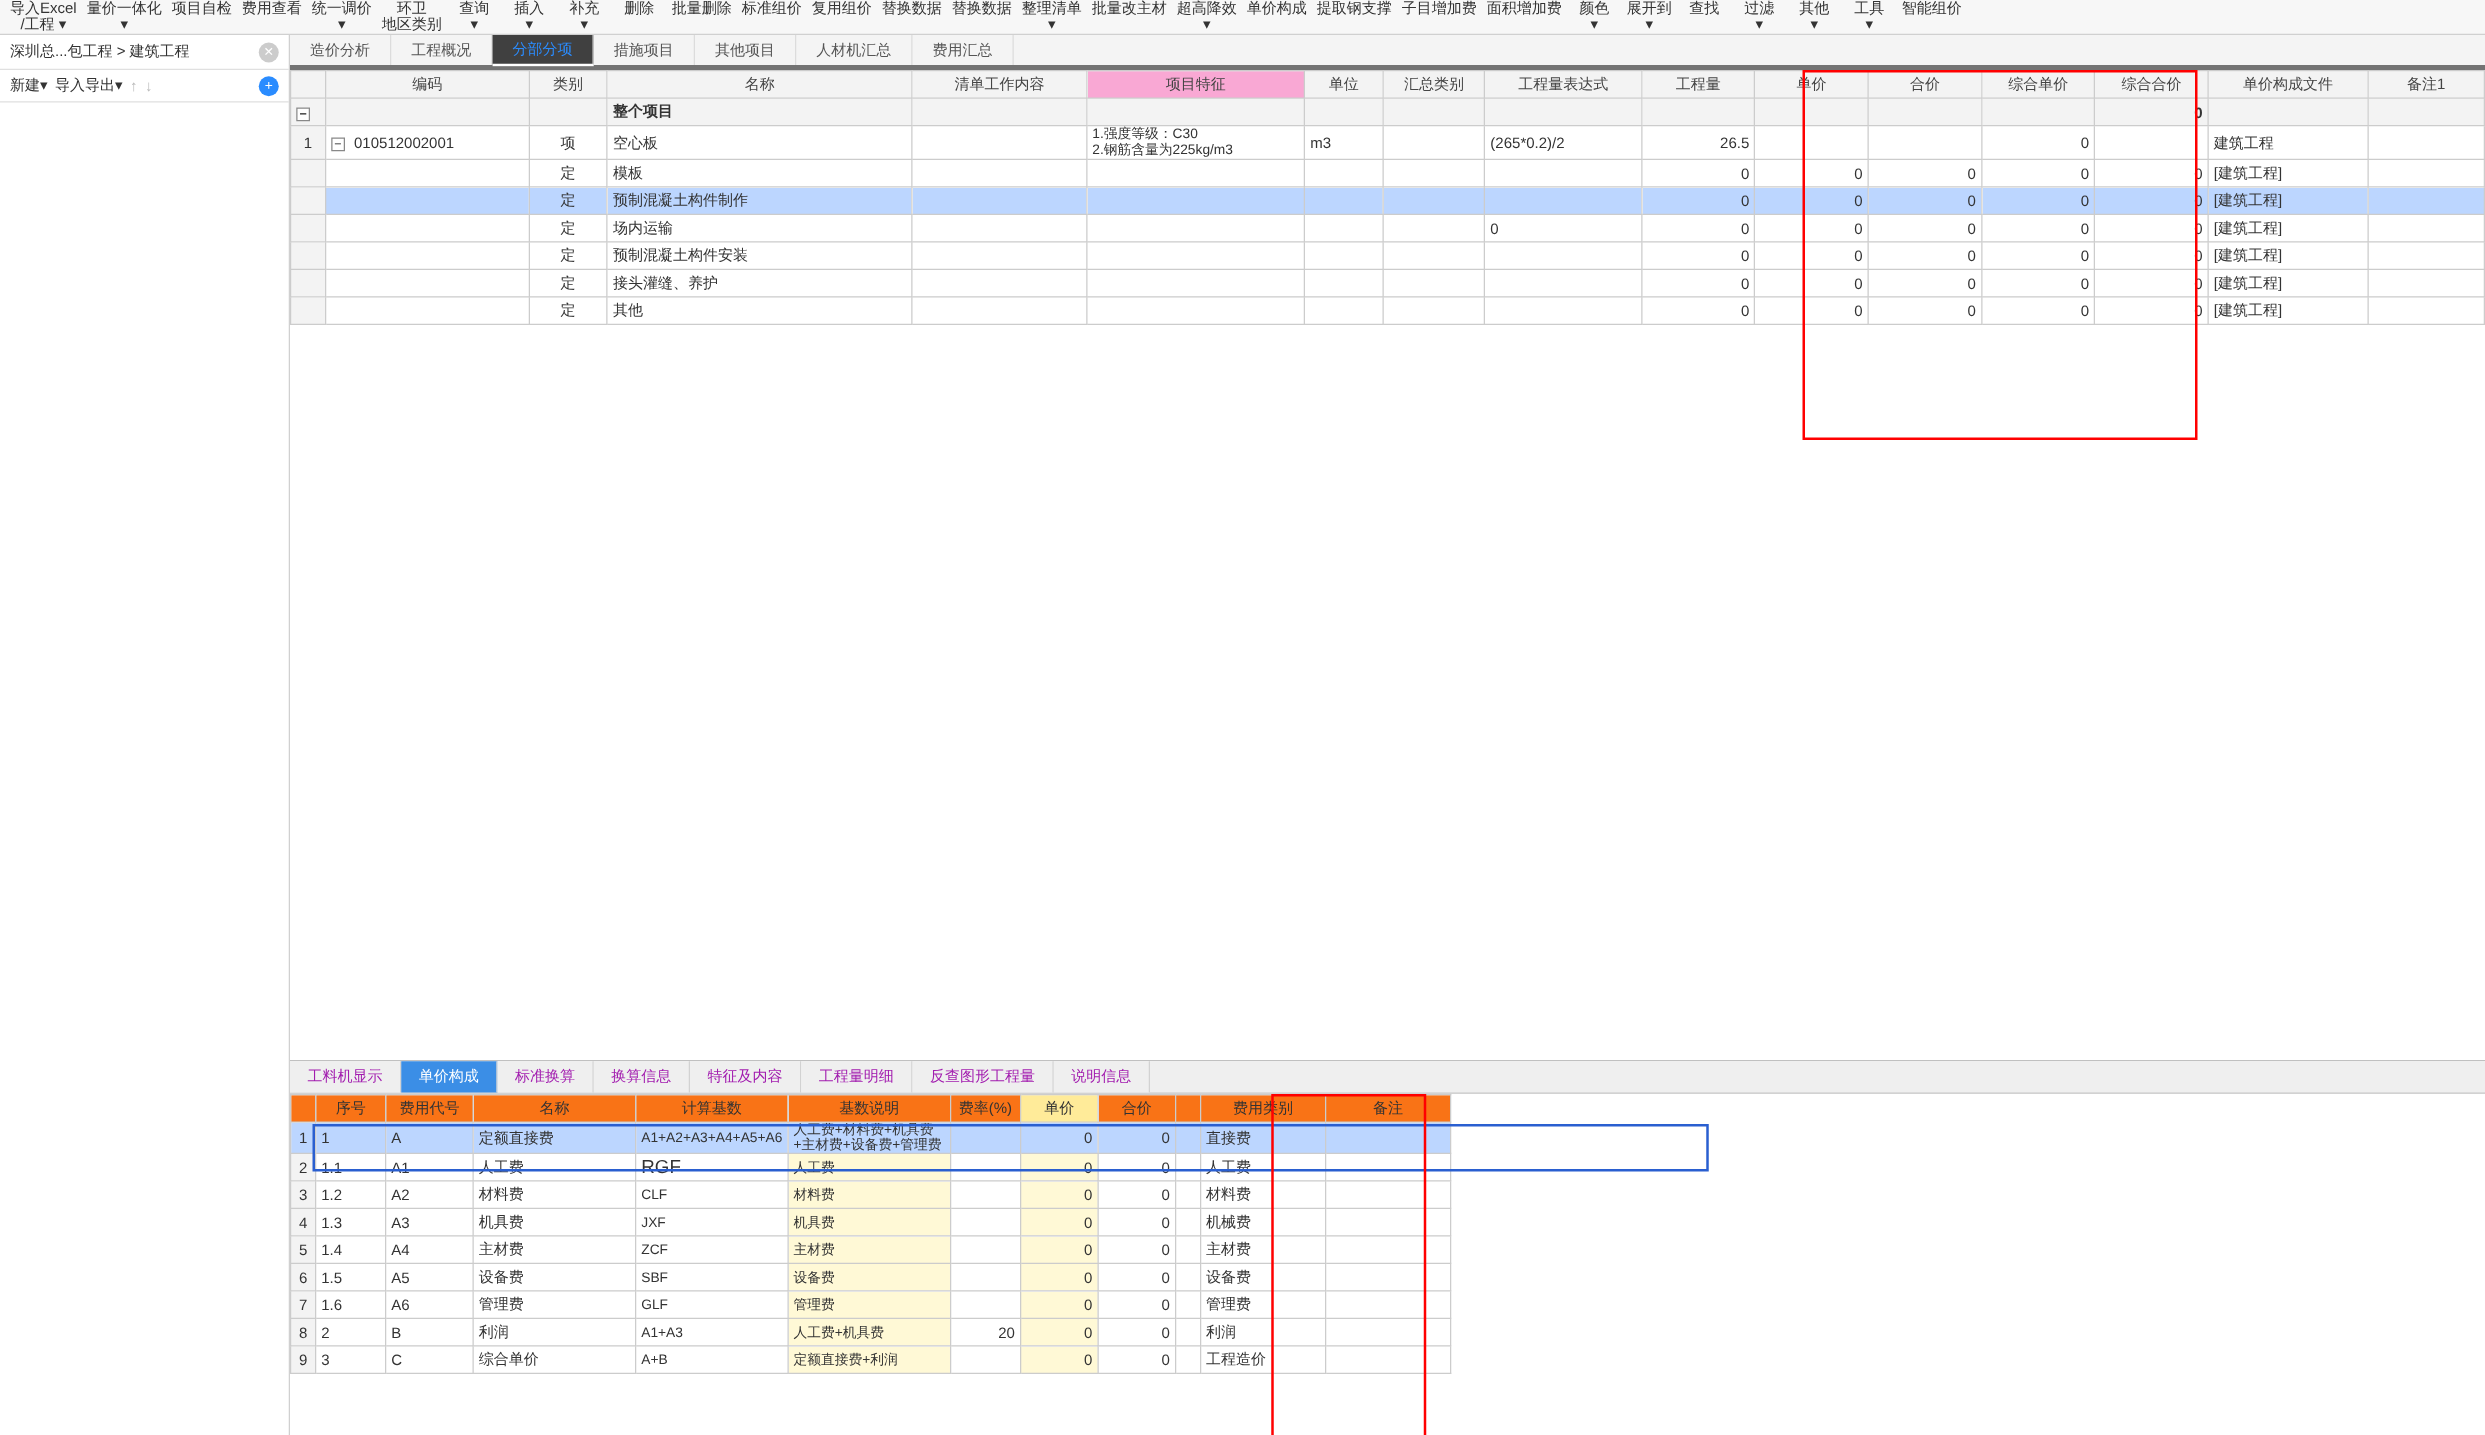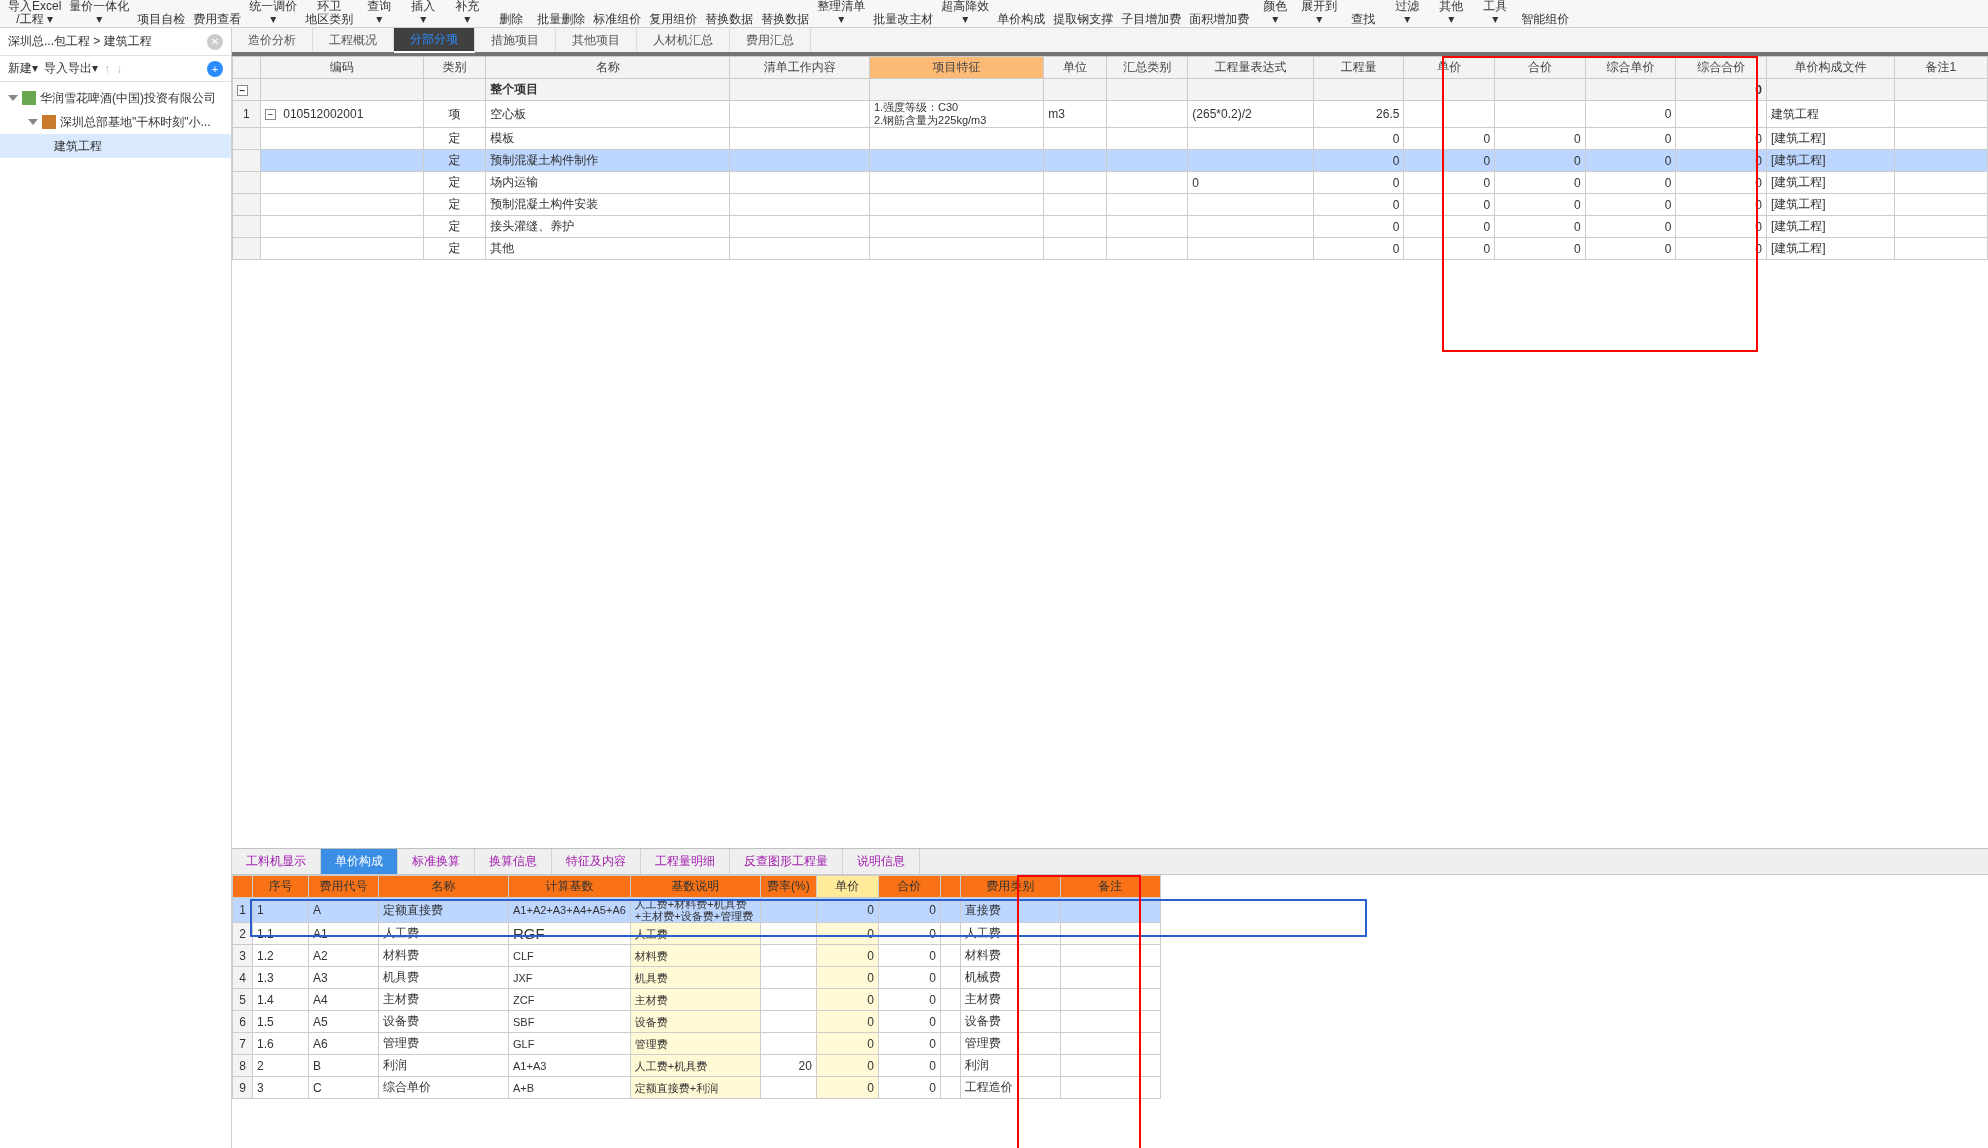--- a/index.html
+++ b/index.html
@@ -1,19 +1,19 @@
 <!DOCTYPE html>
 <html><head>
 <meta charset="utf-8">
 <style>
 *{box-sizing:border-box;margin:0;padding:0;font-family:"Microsoft YaHei",SimSun,Arial,sans-serif;font-size:12px;color:#333}
 body{background:#fff;overflow:hidden}
 .app{width:1988px;height:1148px;display:flex;flex-direction:column}
 .toolbar{height:28px;display:flex;align-items:flex-start;gap:0;padding:0 4px;border-bottom:1px solid #d0d0d0;background:#f7f7f7}
-.tbtn{display:flex;flex-direction:column;align-items:center;justify-content:flex-end;min-width:44px;height:26px;padding:0 4px;font-size:11px;color:#555;cursor:pointer;white-space:nowrap;line-height:1.1;text-align:center}
+.tbtn{display:flex;flex-direction:column;align-items:center;justify-content:space-between;min-width:44px;height:26px;padding:0 4px;font-size:11px;color:#555;cursor:pointer;white-space:nowrap;line-height:1.1;text-align:center}
 .tbtn.disabled{color:#bbb}
 .main{flex:1;display:flex;min-height:0}
 .sidebar{width:232px;border-right:1px solid #d0d0d0;display:flex;flex-direction:column;background:#fff}
 .crumbbar{height:28px;display:flex;align-items:center;padding:0 8px;border-bottom:1px solid #e0e0e0}
 .crumbbar .close{margin-left:auto;width:16px;height:16px;border-radius:8px;background:#ccc;color:#fff;display:flex;align-items:center;justify-content:center;font-size:10px;cursor:pointer}
 .newbar{height:26px;display:flex;align-items:center;gap:6px;padding:0 8px;border-bottom:1px solid #e0e0e0}
 .newbar .dot{margin-left:auto;width:16px;height:16px;border-radius:8px;background:#2a8cff;color:#fff;display:flex;align-items:center;justify-content:center;font-size:11px;cursor:pointer}
 .newbar .arrow{color:#bbb;font-size:12px}
 .tree{padding:4px 0}
 .tree .node{display:flex;align-items:center;height:24px;padding:0 6px;cursor:pointer}
@@ -25,21 +25,21 @@
 .tico.house{background:#c97a2b}
 .tri{display:inline-block;width:0;height:0;border-left:5px solid transparent;border-right:5px solid transparent;border-top:6px solid #888;margin-right:4px}
 .content{flex:1;display:flex;flex-direction:column;min-width:0}
 .tabs{height:28px;display:flex;align-items:stretch;border-bottom:4px solid #737373;background:#f4f4f4}
 .tab{padding:0 16px;display:flex;align-items:center;border-right:1px solid #dcdcdc;cursor:pointer;color:#555}
 .tab.active{background:#404040;color:#2a8cff;font-weight:400;border-bottom:2px solid #fff;margin-bottom:-1px}
 .grid-wrap{flex:1;overflow:auto;position:relative}
 table.grid{border-collapse:collapse;width:100%;table-layout:fixed}
 table.grid th,table.grid td{border:1px solid #ccc;height:22px;padding:0 4px;overflow:hidden;white-space:nowrap;text-overflow:ellipsis;background:#fff}
 table.grid th{background:#f3f3f3;font-weight:normal;color:#444;text-align:center}
-table.grid th.hl{background:#fdba74}
+table.grid th.hl{background:#f9a8d4}
 table.grid td.num{text-align:right}
 table.grid td.cen{text-align:center}
 table.grid tr.rowhead td{background:#f3f3f3;font-weight:bold}
 table.grid tr.sel td{background:#bcd6ff}
 table.grid tr.data td:first-child{background:#f3f3f3;text-align:center}
 td.featcell{white-space:normal;line-height:1.2;font-size:11px;padding:2px 4px}
 .expander{display:inline-block;width:11px;height:11px;border:1px solid #888;text-align:center;line-height:9px;font-size:10px;margin-right:4px;cursor:pointer;background:#fff}
 .hl-rect1{position:absolute;border:2px solid #ff0000;pointer-events:none;top:0;left:1210px;width:316px;height:296px}
 .bottom-pane{height:300px;border-top:1px solid #c0c0c0;display:flex;flex-direction:column}
 .btabs{height:26px;display:flex;background:#efefef;border-bottom:1px solid #c8c8c8}
@@ -170,35 +170,20 @@
       <div class="crumbbar">
         <span>深圳总...包工程 &gt; 建筑工程</span>
         <span class="close">✕</span>
       </div>
       <div class="newbar">
         <span>新建▾</span>
         <span>导入导出▾</span>
         <span class="arrow">↑</span>
         <span class="arrow">↓</span>
         <span class="dot">+</span>
-      </div>
-      <div class="tree">
-        <div class="node lvl0">
-            <span class="tri"></span>
-            <span class="tico company"></span>
-            <span>华润雪花啤酒(中国)投资有限公司</span>
-          </div>
-        <div class="node lvl1">
-            <span class="tri"></span>
-            <span class="tico house"></span>
-            <span>深圳总部基地"干杯时刻"小...</span>
-          </div>
-        <div class="node lvl2">
-            <span>建筑工程</span>
-          </div>
       </div>
     </div>
     <div class="content">
       <div class="tabs" id="tabs">
           <div class="tab">造价分析</div>
           <div class="tab">工程概况</div>
           <div class="tab active">分部分项</div>
           <div class="tab">措施项目</div>
           <div class="tab">其他项目</div>
           <div class="tab">人材机汇总</div>

